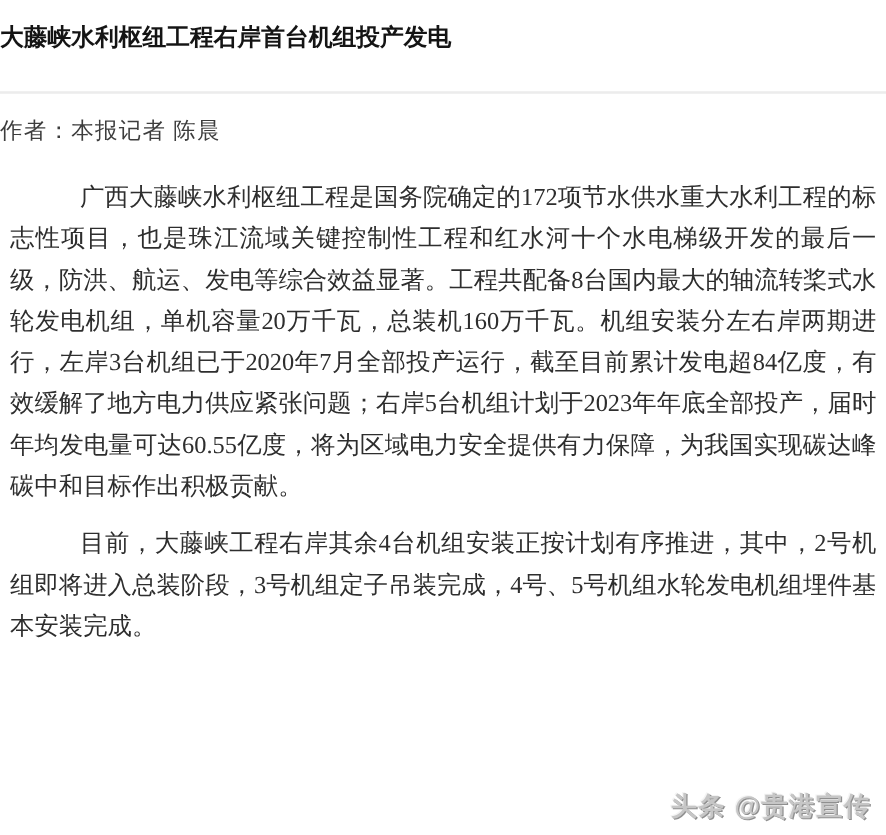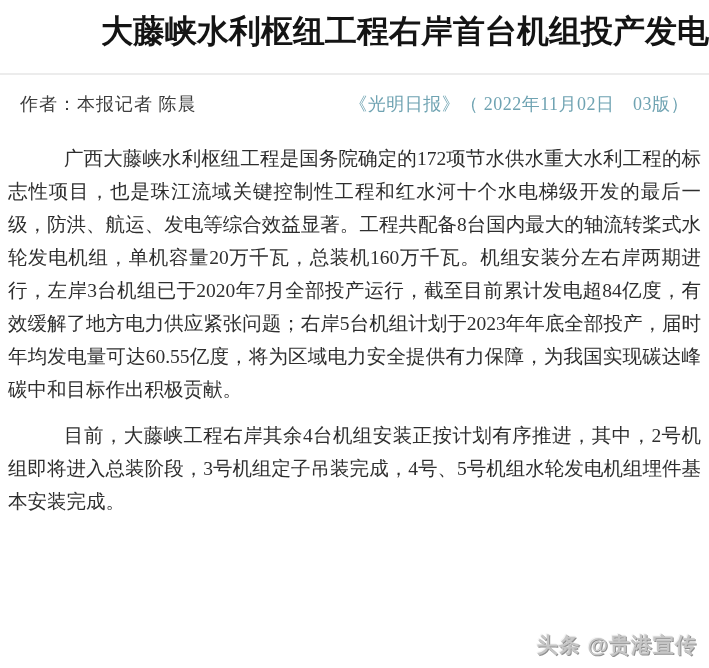--- a/index.html
+++ b/index.html
@@ -11,39 +11,39 @@
     position: relative;
     width: 709px;
     height: 668px;
     background: #ffffff;
     overflow: hidden;
     font-family: "Liberation Serif", "DejaVu Serif", serif;
   }
   .article-title {
     margin: 0;
     padding-top: 15px;
-    text-align: right;
+    text-align: left;
     font-family: "Liberation Sans", "DejaVu Sans", sans-serif;
     font-weight: 700;
-    font-size: 32px;
+    font-size: 19px;
     line-height: 32px;
     letter-spacing: 0px;
     color: #141414;
   }
   .divider {
     margin: 0;
     border: none;
     border-top: 2px solid #ececec;
     margin-top: 26px;
   }
   .byline-row {
     display: flex;
     justify-content: space-between;
     align-items: baseline;
-    padding: 0 20px;
+    padding: 0 0;
     margin-top: 19px;
     font-size: 18px;
     line-height: 21px;
   }
   .byline-author {
     color: #3d3d3d;
     letter-spacing: 1px;
   }
   .byline-source {
     color: #6fa3b2;
@@ -80,21 +80,20 @@
 <body>
 
 <div class="page">
 
   <h1 class="article-title">大藤峡水利枢纽工程右岸首台机组投产发电</h1>
 
   <hr class="divider">
 
   <div class="byline-row">
     <span class="byline-author">作者：本报记者 陈晨</span>
-    <span class="byline-source">《光明日报》（ 2022年11月02日　03版）</span>
   </div>
 
   <div class="article-body">
 
     <p><span class="lead"></span><span>广西大藤峡水利枢纽工程是国务院确定的172项节水供水重大水利工程的标志性项目，也是珠江流域关键控制性工程和红水河十个水电梯级开发的最后一级，防洪、航运、发电等综合效益显著。工程共配备8台国内最大的轴流转桨式水轮发电机组，单机容量20万千瓦，总装机160万千瓦。机组安装分左右岸两期进行，左岸3台机组已于2020年7月全部投产运行，截至目前累计发电超84亿度，有效缓解了地方电力供应紧张问题；右岸5台机组计划于2023年年底全部投产，届时年均发电量可达60.55亿度，将为区域电力安全提供有力保障，为我国实现碳达峰碳中和目标作出积极贡献。</span></p>
 
     <p><span class="lead"></span><span>目前，大藤峡工程右岸其余4台机组安装正按计划有序推进，其中，2号机组即将进入总装阶段，3号机组定子吊装完成，4号、5号机组水轮发电机组埋件基本安装完成。</span></p>
   </div>
 
   <div class="watermark">头条 @贵港宣传</div>

